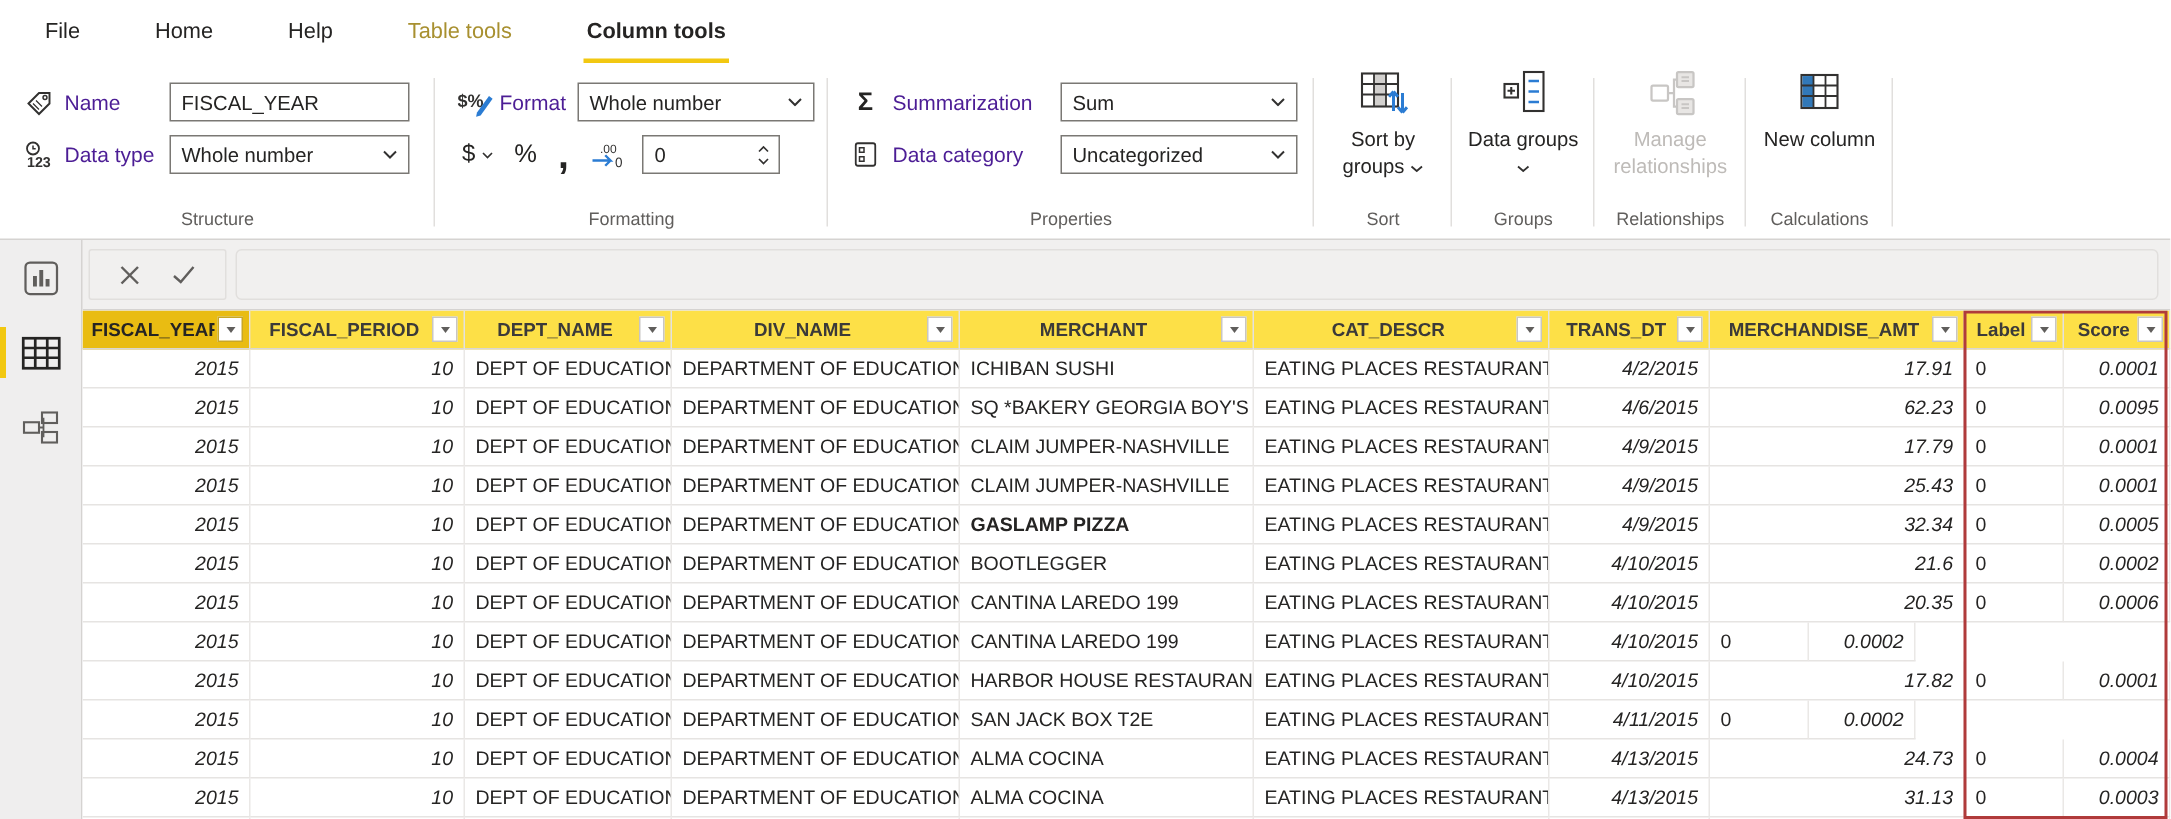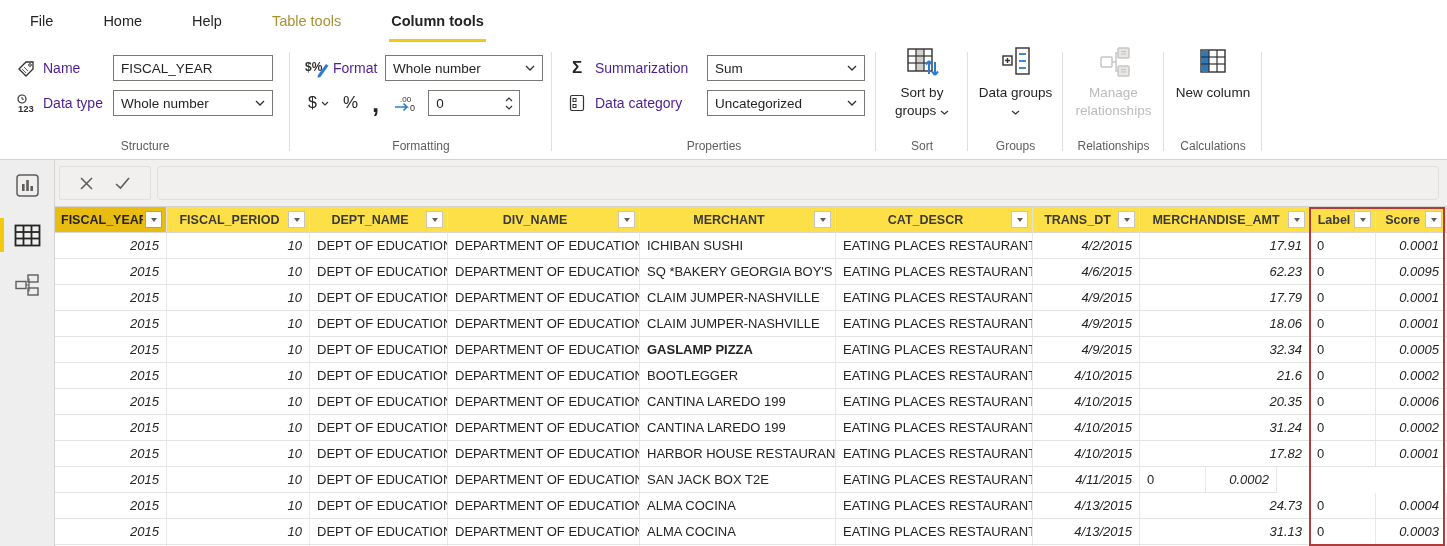--- a/index.html
+++ b/index.html
@@ -463,21 +463,21 @@
             <div class="td num" style="width: 71px;">0.0001</div>
           </div>
           <div class="tr">
             <div class="td num" style="width: 112px;">2015</div>
             <div class="td num" style="width: 143px;">10</div>
             <div class="td left" style="width: 138px;">DEPT OF EDUCATION</div>
             <div class="td left" style="width: 192px;">DEPARTMENT OF EDUCATION</div>
             <div class="td left" style="width: 196px;">CLAIM JUMPER-NASHVILLE</div>
             <div class="td left" style="width: 197px;">EATING PLACES RESTAURANTS</div>
             <div class="td num" style="width: 107px;">4/9/2015</div>
-            <div class="td num" style="width: 170px;">18.06</div>
+            <div class="td num" style="width: 170px;">25.43</div>
             <div class="td left" style="width: 66px;">0</div>
             <div class="td num" style="width: 71px;">0.0001</div>
           </div>
           <div class="tr">
             <div class="td num" style="width: 112px;">2015</div>
             <div class="td num" style="width: 143px;">10</div>
             <div class="td left" style="width: 138px;">DEPT OF EDUCATION</div>
             <div class="td left" style="width: 192px;">DEPARTMENT OF EDUCATION</div>
             <div class="td left" style="width: 196px; font-weight: bold;">GASLAMP PIZZA</div>
             <div class="td left" style="width: 197px;">EATING PLACES RESTAURANTS</div>
@@ -511,21 +511,20 @@
             <div class="td num" style="width: 71px;">0.0006</div>
           </div>
           <div class="tr">
             <div class="td num" style="width: 112px;">2015</div>
             <div class="td num" style="width: 143px;">10</div>
             <div class="td left" style="width: 138px;">DEPT OF EDUCATION</div>
             <div class="td left" style="width: 192px;">DEPARTMENT OF EDUCATION</div>
             <div class="td left" style="width: 196px;">CANTINA LAREDO 199</div>
             <div class="td left" style="width: 197px;">EATING PLACES RESTAURANTS</div>
             <div class="td num" style="width: 107px;">4/10/2015</div>
-            <div class="td num" style="width: 170px;">31.24</div>
             <div class="td left" style="width: 66px;">0</div>
             <div class="td num" style="width: 71px;">0.0002</div>
           </div>
           <div class="tr">
             <div class="td num" style="width: 112px;">2015</div>
             <div class="td num" style="width: 143px;">10</div>
             <div class="td left" style="width: 138px;">DEPT OF EDUCATION</div>
             <div class="td left" style="width: 192px;">DEPARTMENT OF EDUCATION</div>
             <div class="td left" style="width: 196px;">HARBOR HOUSE RESTAURANT</div>
             <div class="td left" style="width: 197px;">EATING PLACES RESTAURANTS</div>

